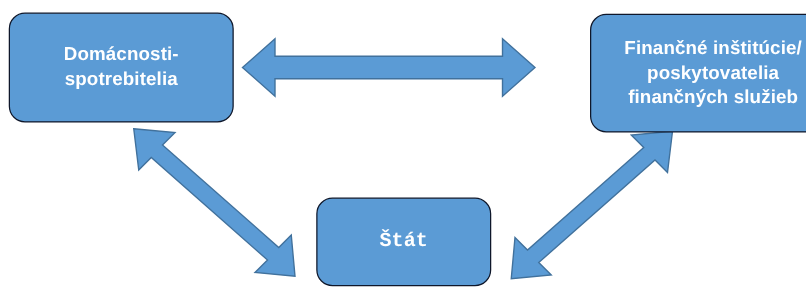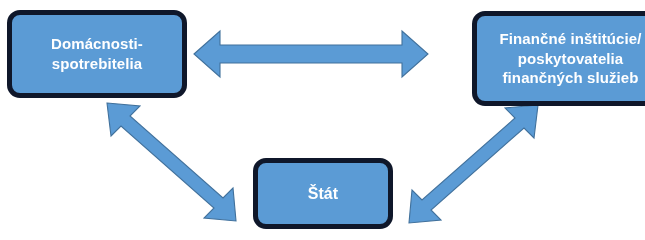--- a/index.html
+++ b/index.html
@@ -21,21 +21,21 @@
     position: absolute;
     left: 0;
     top: 0;
     width: 645px;
     height: 236px;
   }
   .node {
     position: absolute;
     box-sizing: border-box;
     background: #5b9bd5;
-    border: 5px solid #0f172a;
+    border: 1px solid #0f172a;
     border-radius: 13px;
     display: flex;
     align-items: center;
     justify-content: center;
     text-align: center;
     z-index: 2;
   }
   .node-label {
     color: #ffffff;
     font-weight: bold;
@@ -56,20 +56,21 @@
     top: 11px;
     width: 197px;
     height: 95px;
     margin-left: 35px;
   }
   #node-state {
     left: 253px;
     top: 158px;
     width: 140px;
     height: 71px;
+    font-family: Liberation Mono, monospace;
   }
   #node-state .node-label {
     font-size: 16px;
   }
 </style>
 </head>
 <body>
 
 <div id="diagram-canvas">
 

